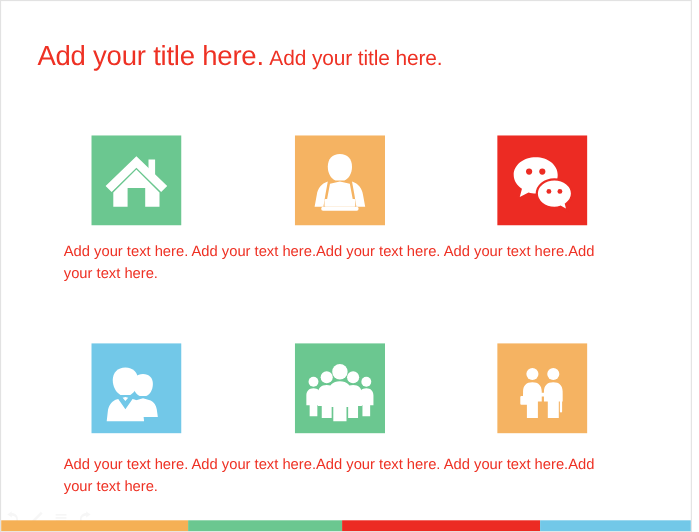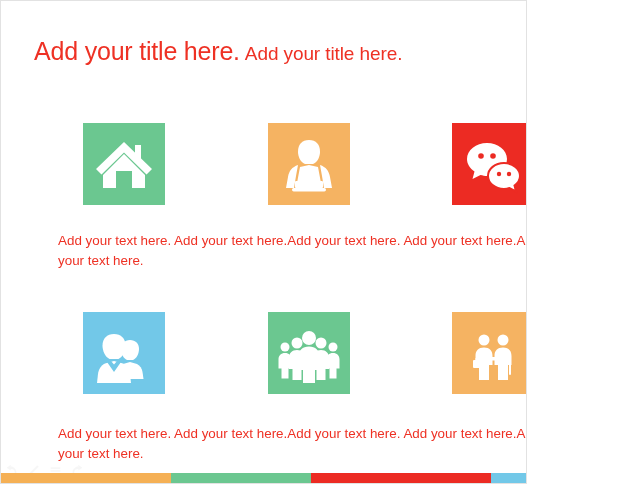--- a/index.html
+++ b/index.html
@@ -5,21 +5,21 @@
   html, body {
     margin: 0;
     padding: 0;
     background: #ffffff;
   }
   body {
     font-family: "Liberation Sans", sans-serif;
   }
   #slide {
     position: relative;
-    width: 527px;
+    width: 629px;
     height: 484px;
     background: #ffffff;
     border: 1px solid #e2e2e2;
     box-sizing: border-box;
     overflow: hidden;
   }
 
   
   #title-block {
     position: absolute;
@@ -66,21 +66,20 @@
   }
 
   
   .body-text {
     position: absolute;
     left: 57px;
     width: 492px;
     font-size: 13.4px;
     line-height: 20px;
     color: #EE3124;
-    margin-top: 12px;
   }
   #body-text-1 { top: 218px; }
   #body-text-2 { top: 411px; }
 
   
   #footer-icons {
     position: absolute;
     left: 4px;
     top: 463px;
     display: flex;

